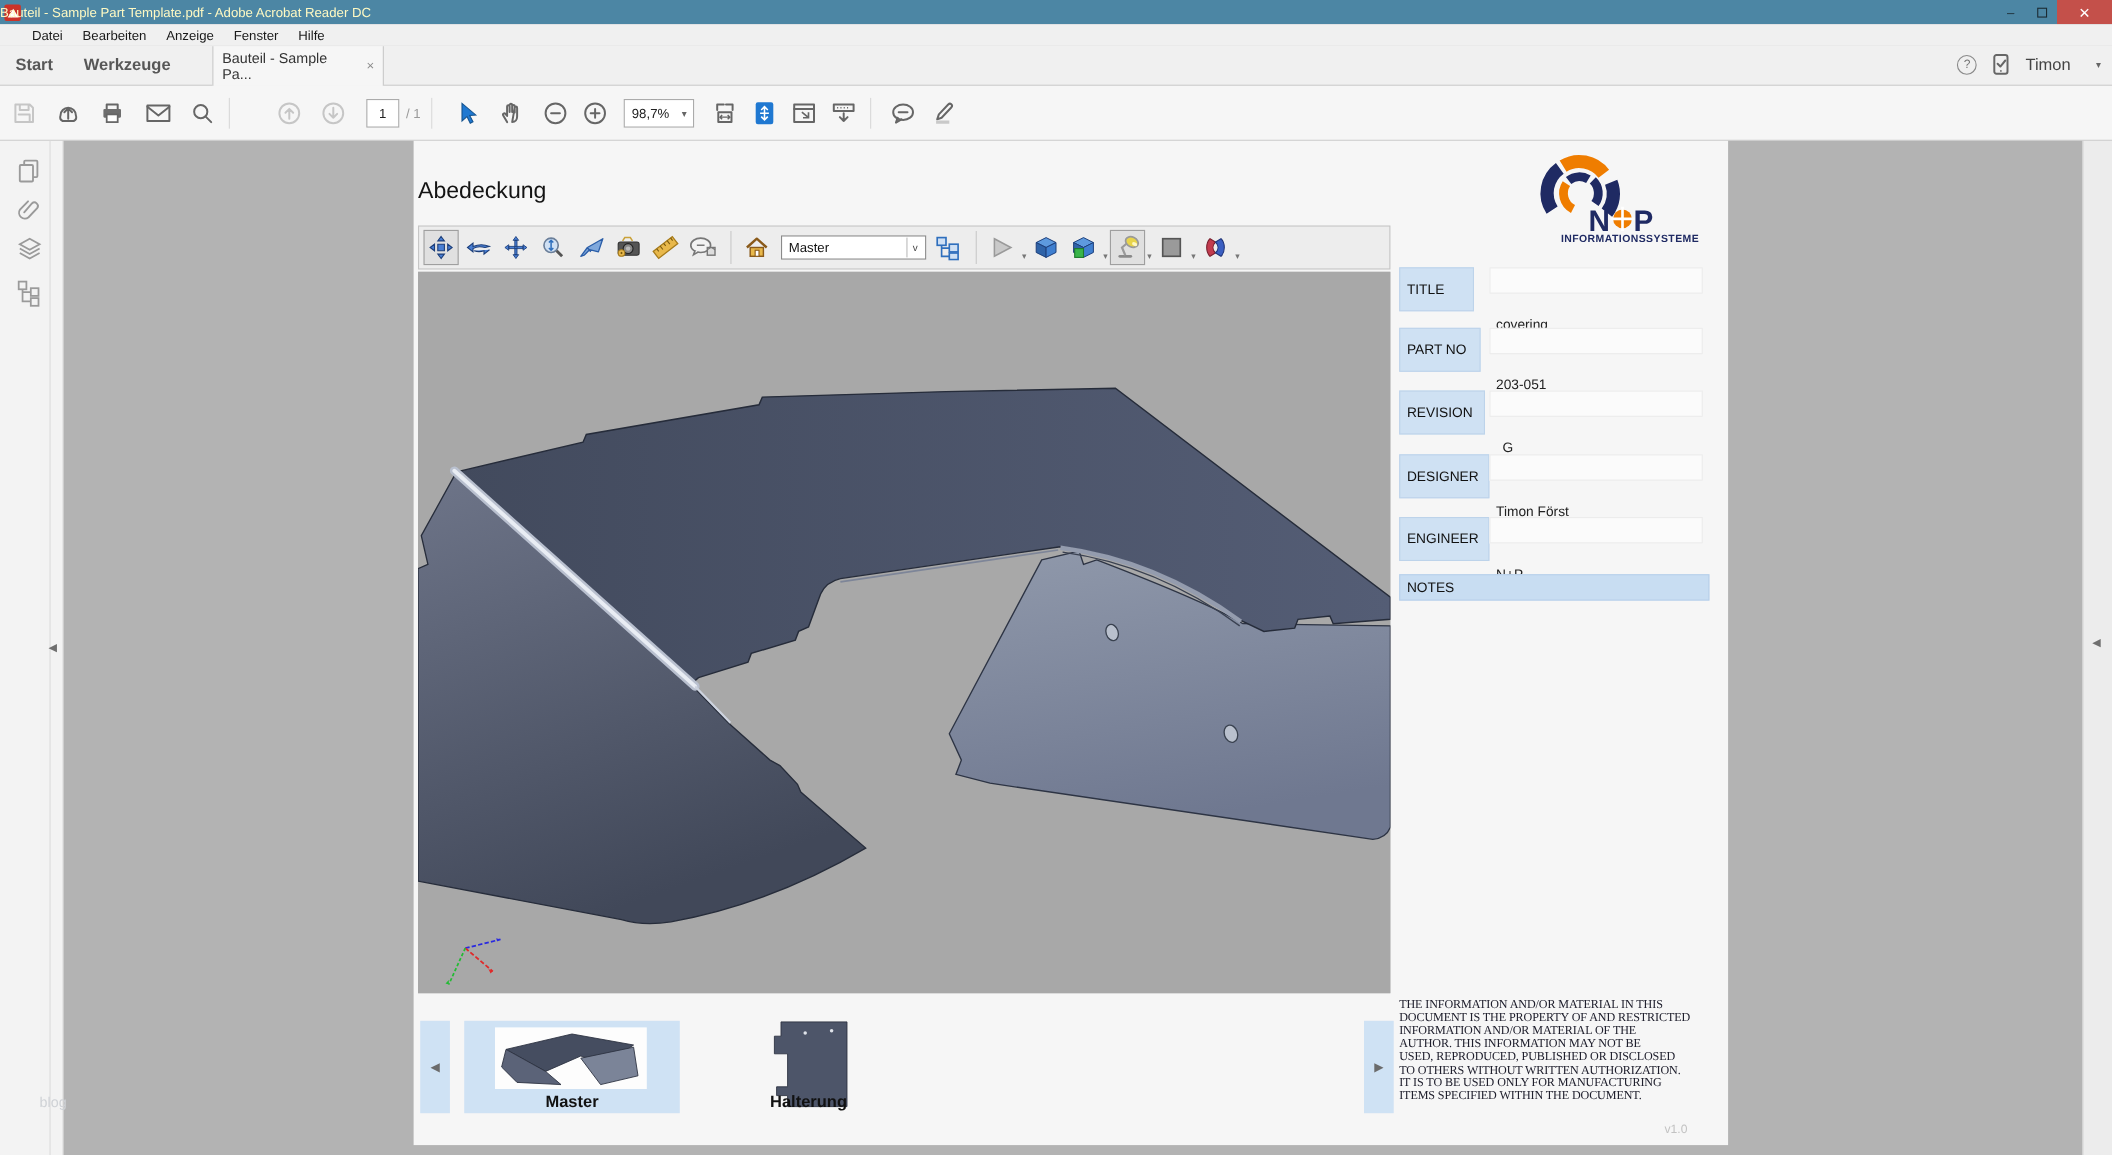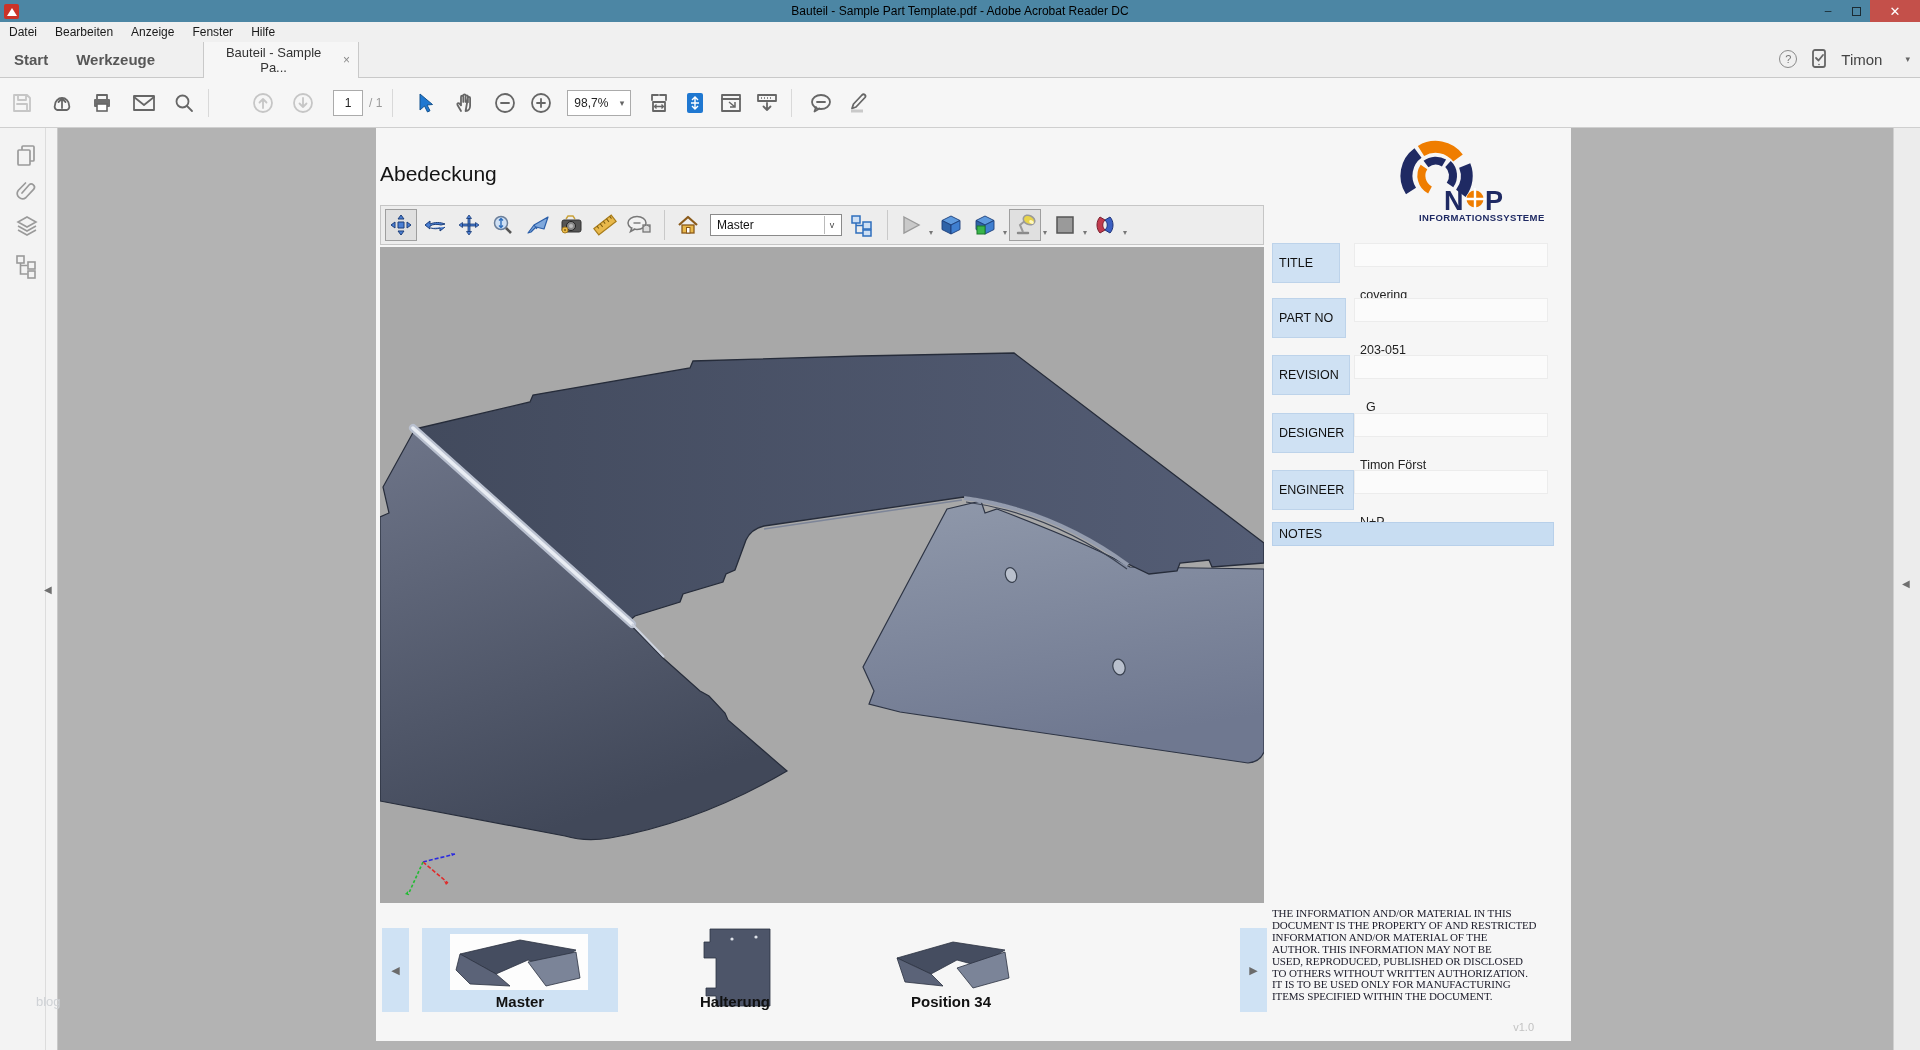--- a/index.html
+++ b/index.html
@@ -7,39 +7,39 @@
     font-family:"Liberation Sans", sans-serif; background:#b3b3b3; }
 
   
   .titlebar { position:absolute; left:0; top:0; width:1920px; height:22px;
     background:#4c86a4; display:flex; align-items:center; }
   .appicon { width:15px; height:15px; margin-left:4px; background:#cb3328;
     border-radius:2px; position:relative; }
   .appicon::after { content:""; position:absolute; left:3px; top:4px;
     border-left:5px solid transparent; border-right:5px solid transparent;
     border-bottom:8px solid #fff; }
-  .wtitle { position:absolute; left:0; right:0; text-align:center;
-    font-size:12px; color:#000000; }
+  .wtitle { position:absolute; left:0; right:0; text-align:left;
+    font-size:12px; color:#fef9c3; }
   .wbtns { position:absolute; right:0; top:0; height:22px; display:flex; }
   .wbtn { width:28px; height:22px; display:flex; align-items:center;
     justify-content:center; font-size:12px; color:#1b2b33; }
   .wbtn.close { width:50px; background:#c4504a; color:#fff; font-size:13px; }
   .restore-glyph { width:9px; height:9px; border:1.5px solid #1b2b33; position:relative; }
 
   .menubar { position:absolute; left:0; top:22px; width:1920px; height:19px;
-    background:#f0f0f0; display:flex; align-items:center; font-size:12px; color:#1a1a1a; }
+    background:#f0f0f0; display:flex; align-items:center; font-size:12px; color:#1a1a1a;padding-left:20px; }
   .menubar span { padding:0 9px; }
 
   .tabbar { position:absolute; left:0; top:41px; width:1920px; height:37px;
     background:#f0f0f0; border-bottom:1px solid #c9c9c9; display:flex; align-items:center; }
   .tab { font-size:15px; font-weight:700; color:#575757; padding:0 14px; }
-  .doctab { height:37px; margin-left:34px; width:156px; background:#f6f6f6;
+  .doctab { height:37px; margin-left:24px; width:156px; background:#f6f6f6;
     border-left:1px solid #c9c9c9; border-right:1px solid #c9c9c9;
     display:flex; align-items:center; padding:0 8px; font-size:13px; color:#333;
-    position:relative; top:1px;text-align:center; }
+    position:relative; top:1px; }
   .doctab .x { margin-left:8px; color:#8a8a8a; font-size:12px; }
   .tabbar-right { position:absolute; right:10px; display:flex; align-items:center; gap:14px; }
   .helpbtn { width:18px; height:18px; border:1.6px solid #8a8a8a; border-radius:50%;
     color:#777; font-size:11px; display:flex; align-items:center; justify-content:center; }
   .account { font-size:15px; color:#444; display:flex; align-items:center; gap:23px; }
   .caret { font-size:9px; color:#666; }
 
   .toolbar { position:absolute; left:0; top:78px; width:1920px; height:50px;
     background:#f6f6f6; border-bottom:1px solid #cfcfcf; display:flex; align-items:center; }
   .tbtn { width:28px; height:30px; display:flex; align-items:center; justify-content:center; }
@@ -547,28 +547,20 @@
 
     <div class="car-cell" style="left:266px; width:186px">
       <svg style="position:absolute; left:56px; top:0" width="84" height="80">
         <path d="M12,1 H72 V78 H18 V68 H8 V60 H18 L18,30 H6 V14 H12 Z" fill="#4d5569" stroke="#2c3241" stroke-width="0.8"></path>
         <circle cx="34" cy="11" r="1.6" fill="#dfe3ea"></circle>
           <circle cx="58" cy="9" r="1.6" fill="#dfe3ea"></circle>
       </svg>
       <div class="car-label">Halterung</div>
     </div>
 
-    <div class="car-cell" style="left:482px; width:186px">
-      <svg style="position:absolute; left:33px; top:8px" width="120" height="62">
-        <path d="M6,22 L62,6 L114,14 L88,30 L66,24 L40,38 Z" fill="#454d60" stroke="#2c3241" stroke-width="0.8"></path>
-        <path d="M6,22 L40,38 L52,50 L14,46 Z" fill="#5b6378" stroke="#2c3241" stroke-width="0.8"></path>
-        <path d="M66,32 L114,16 L118,42 L82,52 Z" fill="#7b8498" stroke="#2c3241" stroke-width="0.8"></path>
-      </svg>
-      <div class="car-label">Position 34</div>
-    </div>
 
     <div class="legal">
       <div>THE INFORMATION AND/OR MATERIAL IN THIS</div>
       <div>DOCUMENT IS THE PROPERTY OF AND RESTRICTED</div>
       <div>INFORMATION AND/OR MATERIAL OF THE</div>
       <div>AUTHOR. THIS INFORMATION MAY NOT BE</div>
       <div>USED, REPRODUCED, PUBLISHED OR DISCLOSED</div>
       <div>TO OTHERS WITHOUT WRITTEN AUTHORIZATION.</div>
       <div>IT IS TO BE USED ONLY FOR MANUFACTURING</div>
       <div>ITEMS SPECIFIED WITHIN THE DOCUMENT.</div>

